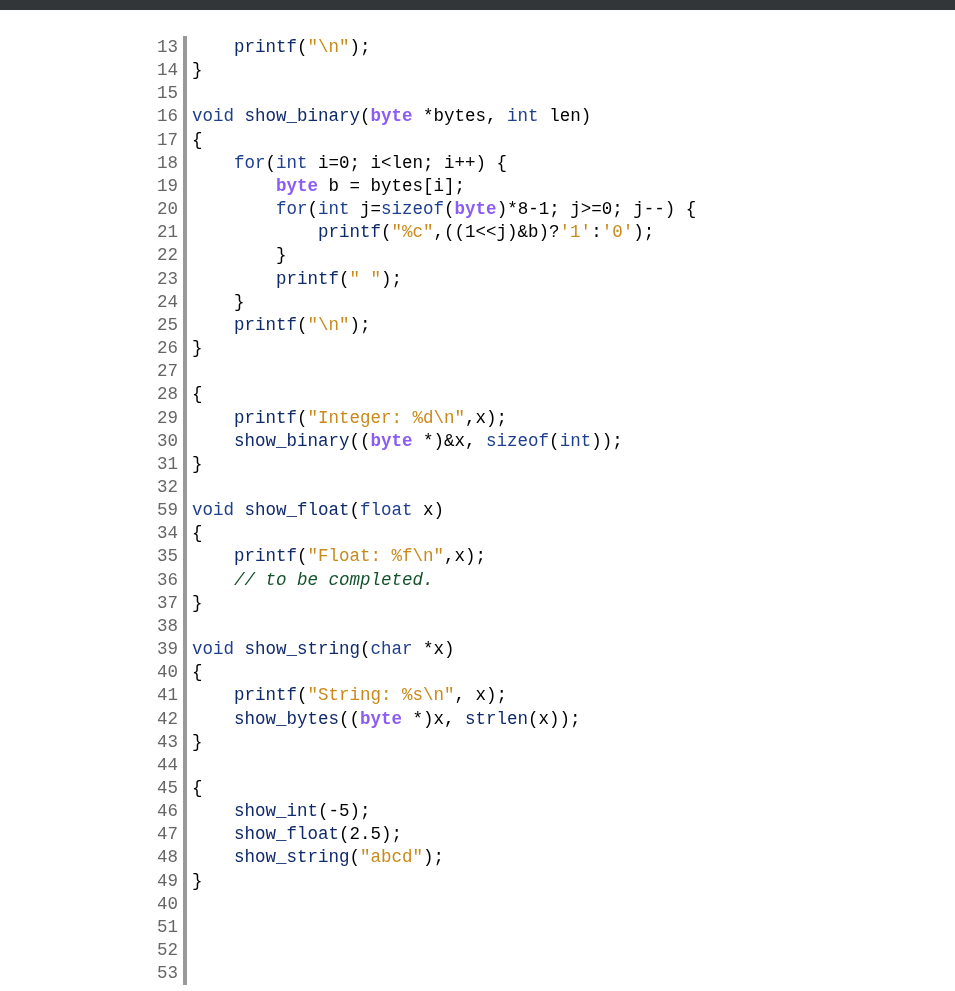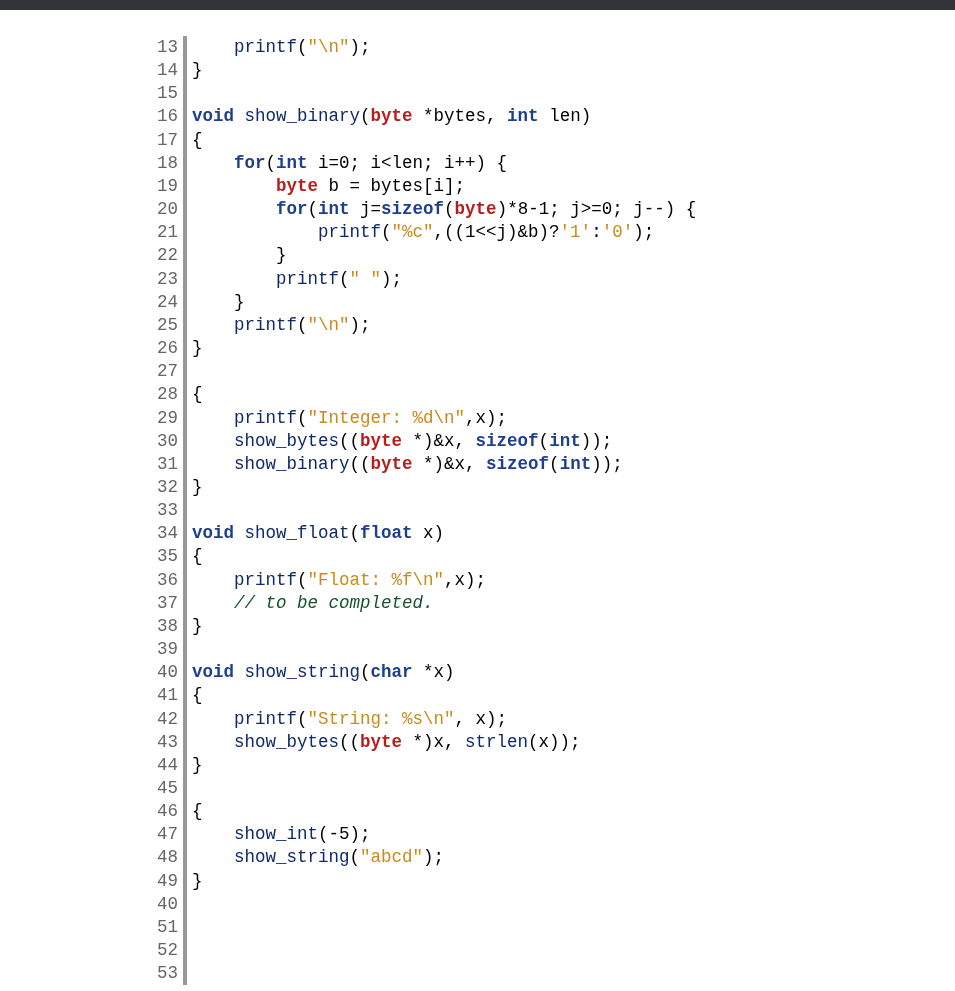--- a/index.html
+++ b/index.html
@@ -41,26 +41,26 @@
   }
   .code{
     flex:1 1 auto;
     padding-left:8px;
     color:#000;
   }
   .code div.line{
     line-height:23.15px;
     white-space:pre;
   }
-  .kw{color:#1e3f8f;font-weight:bold;}
+  .kw{color:#1e3f8f;font-weight:normal;}
   .fn{color:#0f2a6b;}
   .str{color:#c98a1b;}
   .ch{color:#c98a1b;}
   .cm{color:#14532d;font-style:italic;}
-  .tp{color:#b91c1c;font-weight:bold;}
+  .tp{color:#8b5cf6;font-weight:bold;}
 </style>
 </head>
 <body>
 
 <div class="page">
   <div class="topbar"></div>
   <div class="listing">
     <div class="gutter" id="gutter">
         <div>13</div>
         <div>14</div>
@@ -75,21 +75,21 @@
         <div>23</div>
         <div>24</div>
         <div>25</div>
         <div>26</div>
         <div>27</div>
         <div>28</div>
         <div>29</div>
         <div>30</div>
         <div>31</div>
         <div>32</div>
-        <div>33</div>
+        <div>59</div>
         <div>34</div>
         <div>35</div>
         <div>36</div>
         <div>37</div>
         <div>38</div>
         <div>39</div>
         <div>40</div>
         <div>41</div>
         <div>42</div>
         <div>43</div>
@@ -115,35 +115,35 @@
         <div class="line"><span>        </span><span class="kw">for</span><span>(</span><span class="kw">int</span><span> j=</span><span class="kw">sizeof</span><span>(</span><span class="tp">byte</span><span>)*8-1; j&gt;=0; j--) {</span></div>
         <div class="line"><span>            </span><span class="fn">printf</span><span>(</span><span class="str">"%c"</span><span>,((1&lt;&lt;j)&amp;b)?</span><span class="ch">'1'</span><span>:</span><span class="ch">'0'</span><span>);</span></div>
         <div class="line"><span>        }</span></div>
         <div class="line"><span>        </span><span class="fn">printf</span><span>(</span><span class="str">" "</span><span>);</span></div>
         <div class="line"><span>    }</span></div>
         <div class="line"><span>    </span><span class="fn">printf</span><span>(</span><span class="str">"\n"</span><span>);</span></div>
         <div class="line"><span>}</span></div>
         <div class="line">&nbsp;</div>
         <div class="line"><span>{</span></div>
         <div class="line"><span>    </span><span class="fn">printf</span><span>(</span><span class="str">"Integer: %d\n"</span><span>,x);</span></div>
-        <div class="line"><span>    </span><span class="fn">show_bytes</span><span>((</span><span class="tp">byte</span><span> *)&amp;x, </span><span class="kw">sizeof</span><span>(</span><span class="kw">int</span><span>));</span></div>
         <div class="line"><span>    </span><span class="fn">show_binary</span><span>((</span><span class="tp">byte</span><span> *)&amp;x, </span><span class="kw">sizeof</span><span>(</span><span class="kw">int</span><span>));</span></div>
         <div class="line"><span>}</span></div>
         <div class="line">&nbsp;</div>
         <div class="line"><span class="kw">void</span><span> </span><span class="fn">show_float</span><span>(</span><span class="kw">float</span><span> x)</span></div>
         <div class="line"><span>{</span></div>
         <div class="line"><span>    </span><span class="fn">printf</span><span>(</span><span class="str">"Float: %f\n"</span><span>,x);</span></div>
         <div class="line"><span>    </span><span class="cm">// to be completed.</span></div>
         <div class="line"><span>}</span></div>
         <div class="line">&nbsp;</div>
         <div class="line"><span class="kw">void</span><span> </span><span class="fn">show_string</span><span>(</span><span class="kw">char</span><span> *x)</span></div>
         <div class="line"><span>{</span></div>
         <div class="line"><span>    </span><span class="fn">printf</span><span>(</span><span class="str">"String: %s\n"</span><span>, x);</span></div>
         <div class="line"><span>    </span><span class="fn">show_bytes</span><span>((</span><span class="tp">byte</span><span> *)x, </span><span class="fn">strlen</span><span>(x));</span></div>
         <div class="line"><span>}</span></div>
         <div class="line">&nbsp;</div>
         <div class="line"><span>{</span></div>
         <div class="line"><span>    </span><span class="fn">show_int</span><span>(-5);</span></div>
+        <div class="line"><span>    </span><span class="fn">show_float</span><span>(2.5);</span></div>
         <div class="line"><span>    </span><span class="fn">show_string</span><span>(</span><span class="str">"abcd"</span><span>);</span></div>
         <div class="line"><span>}</span></div>
       </div>
   </div>
 </div>
 
 </body></html>

